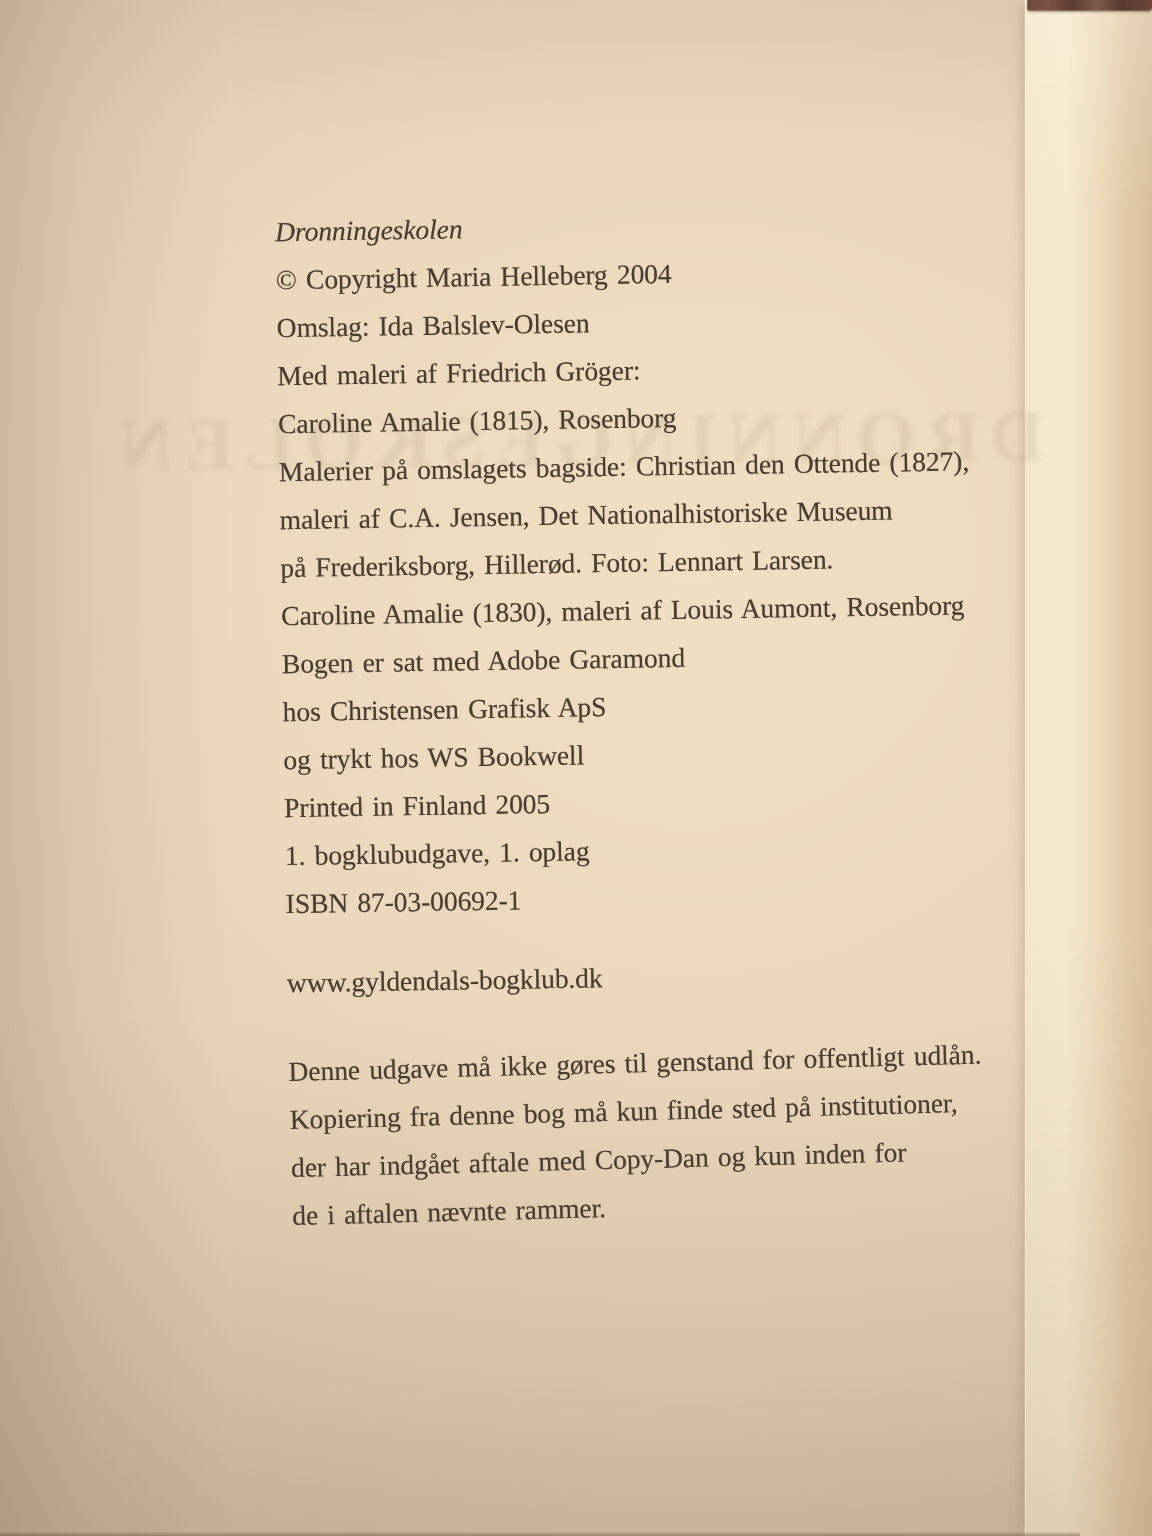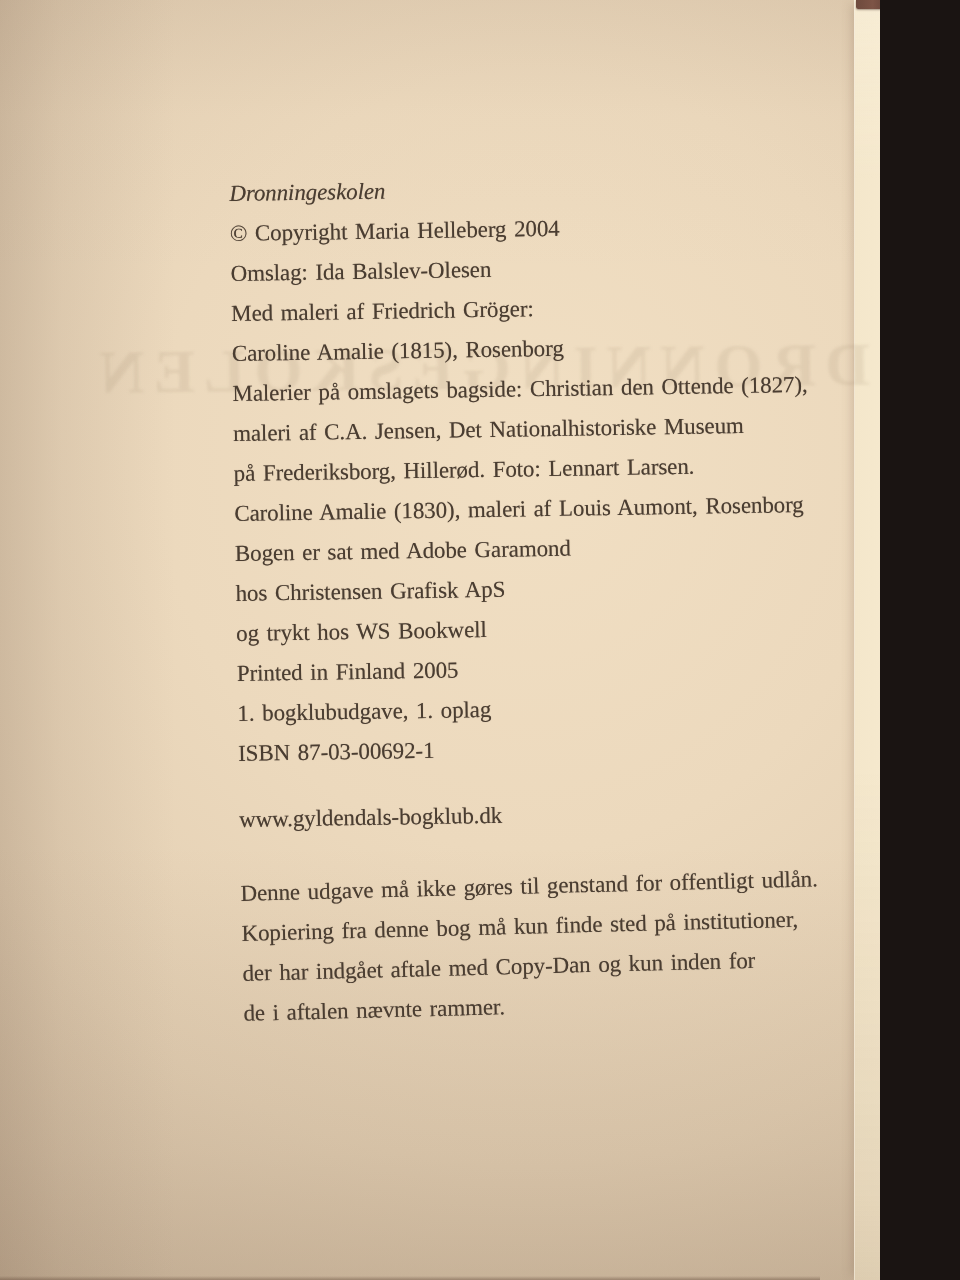--- a/index.html
+++ b/index.html
@@ -3,21 +3,21 @@
 <meta charset="utf-8">
 <style>
   html, body {
     margin: 0;
     padding: 0;
     background: #1a1412;
     font-family: "Liberation Serif", "DejaVu Serif", serif;
   }
   .photo {
     position: relative;
-    width: 880px;
+    width: 960px;
     height: 1280px;
     overflow: hidden;
     background: #f0abfc;
     text-decoration: underline;
   }
   
   .book-page {
     position: absolute;
     inset: 0;
     background:

